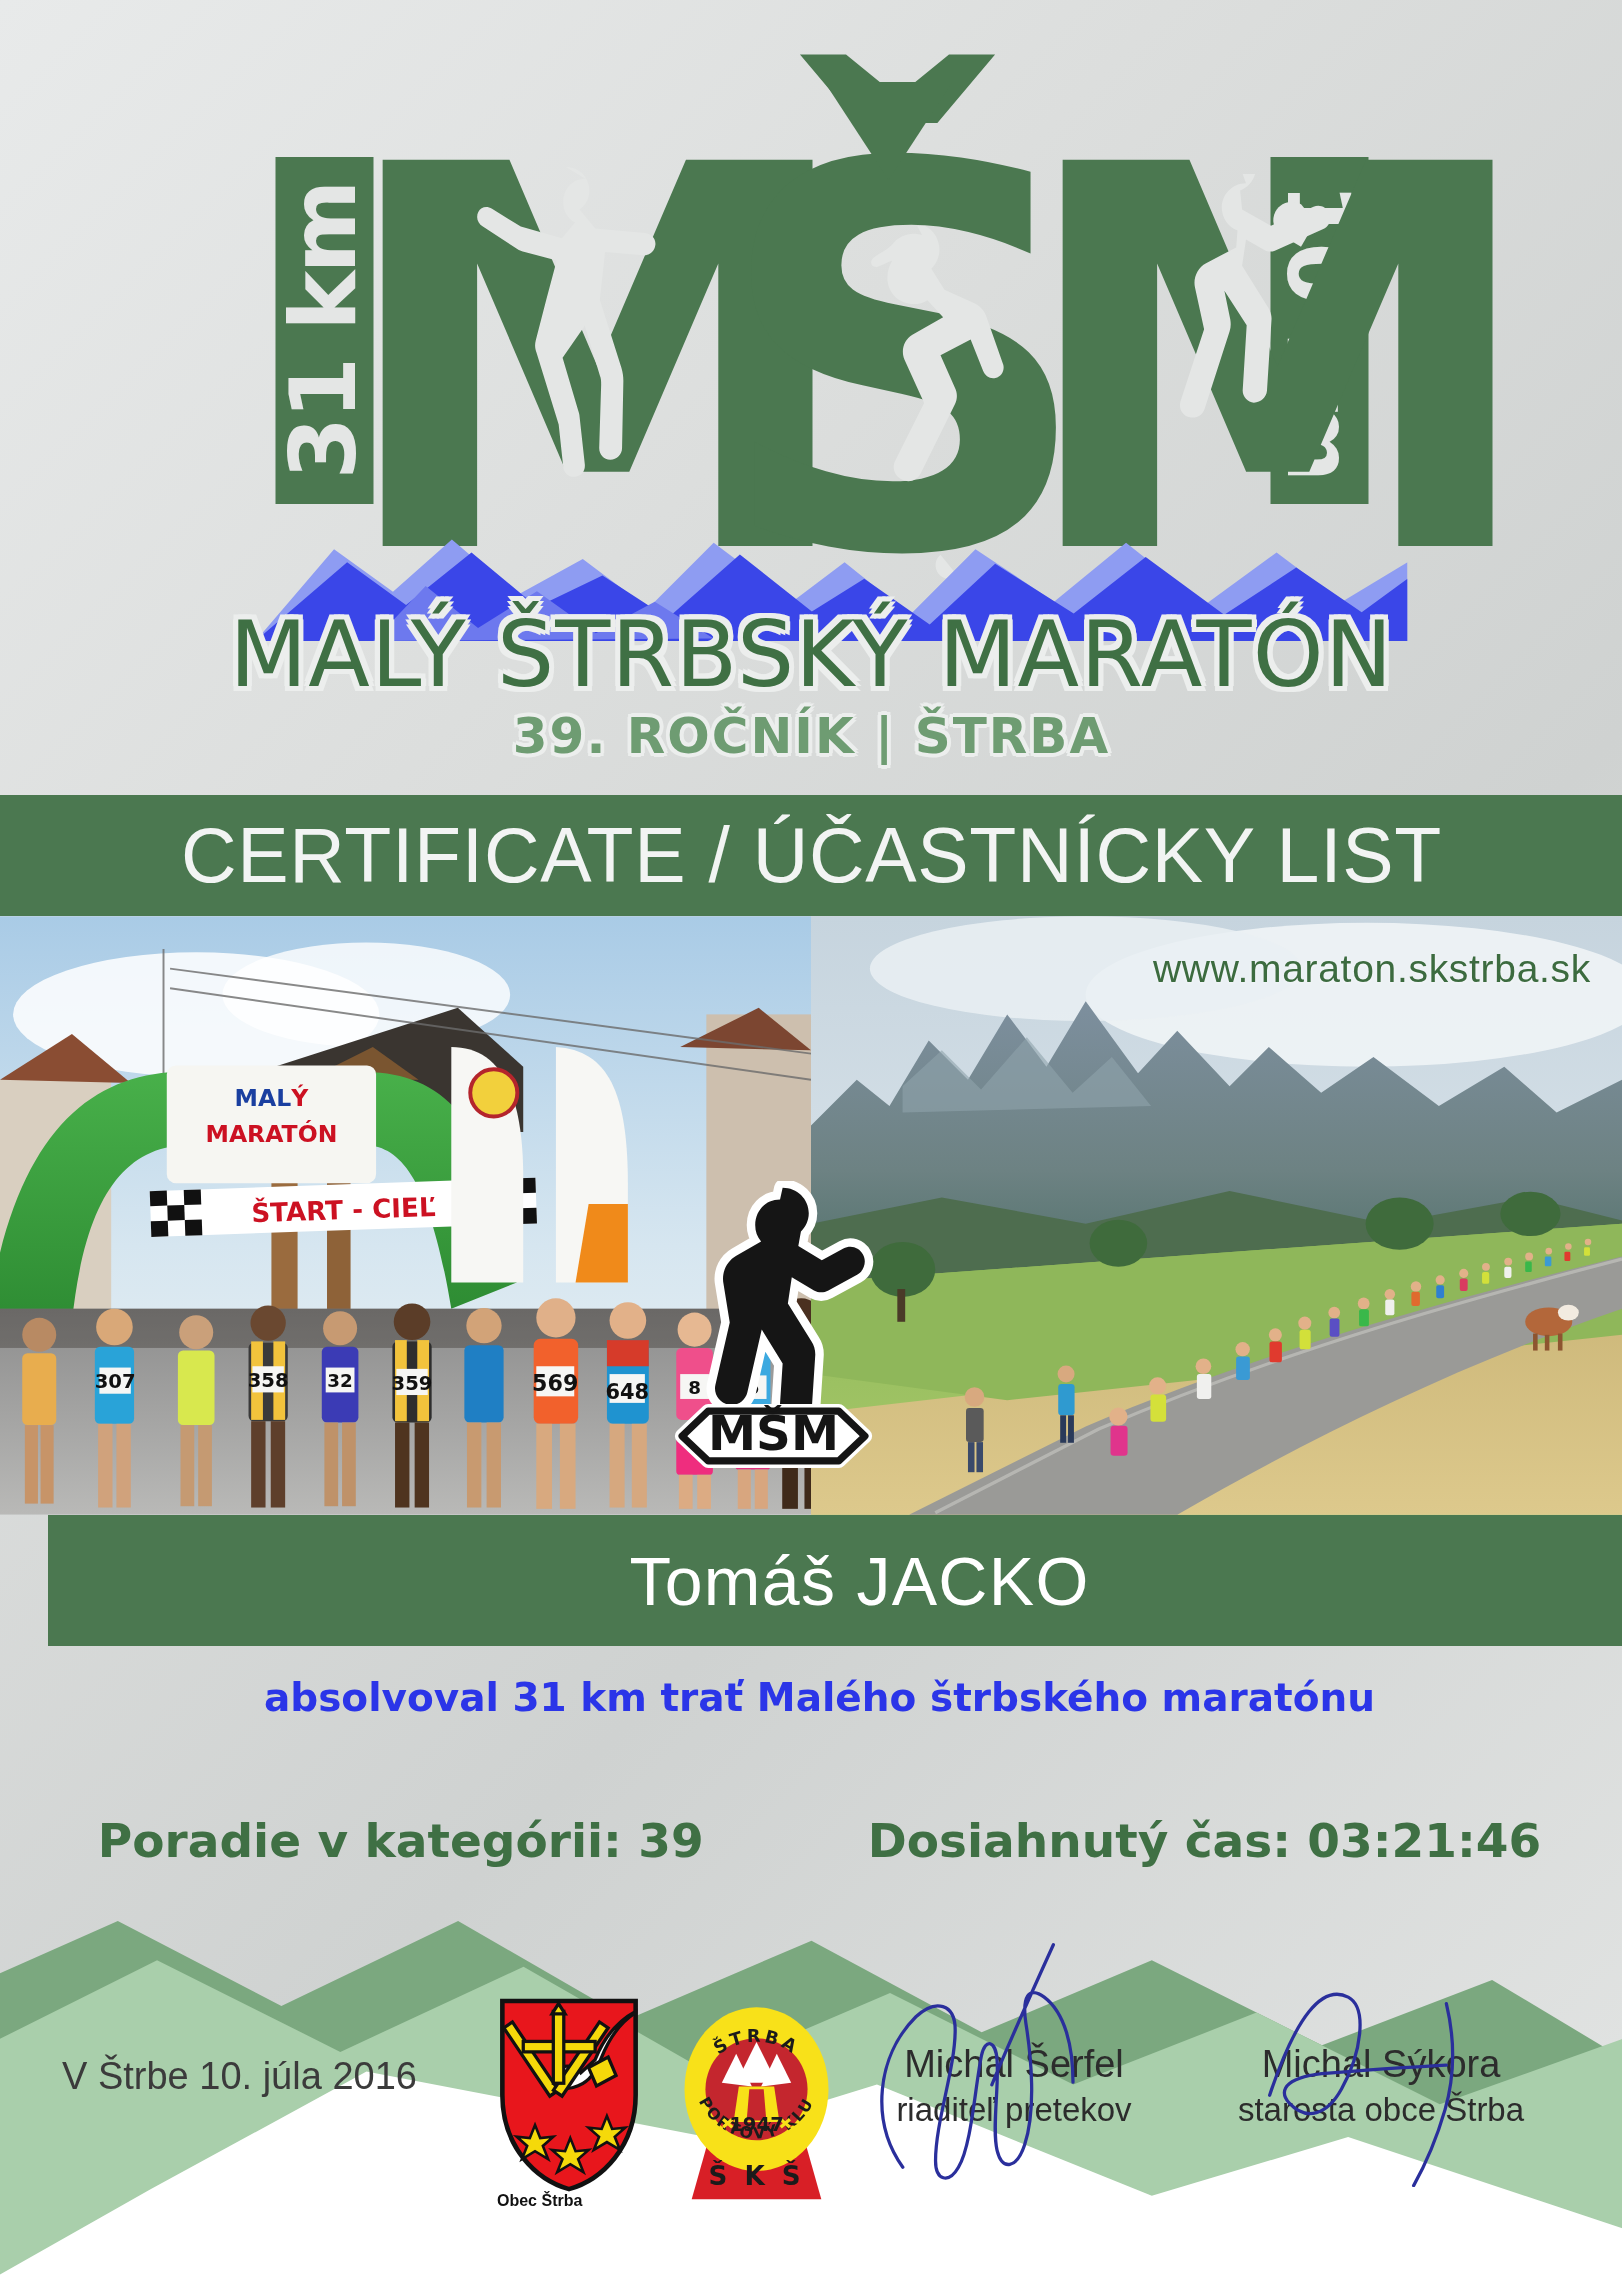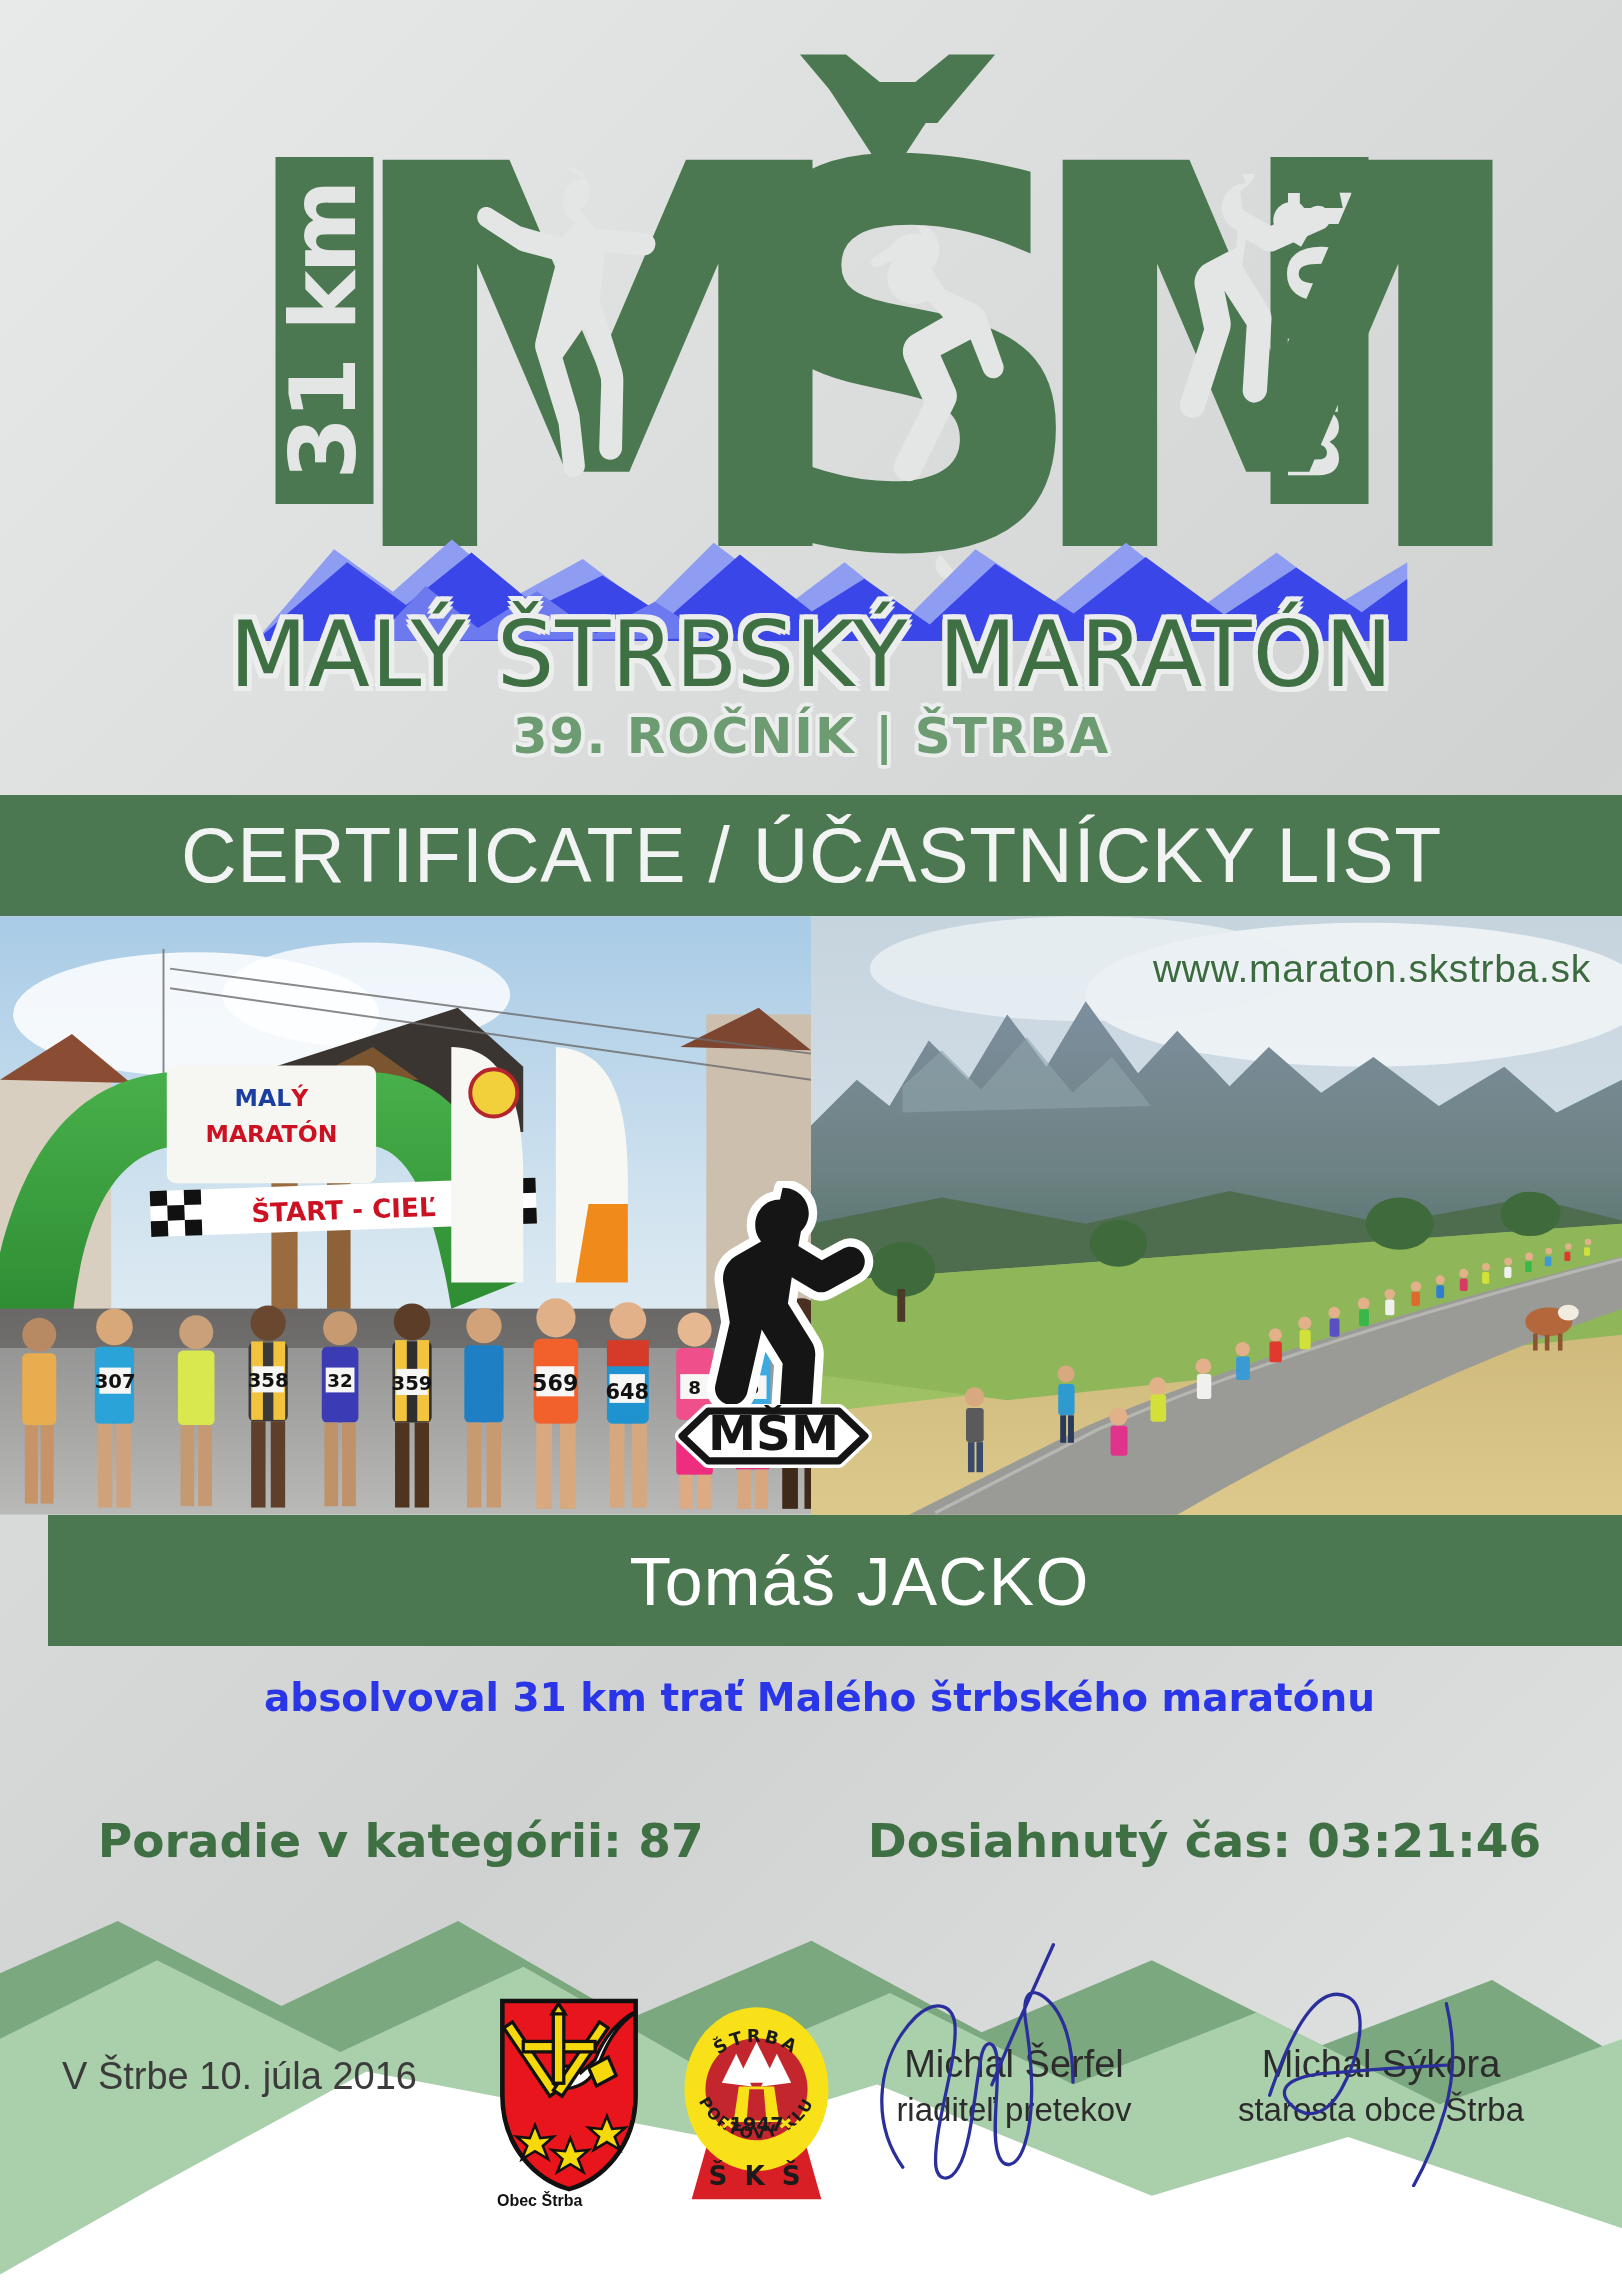--- a/index.html
+++ b/index.html
@@ -531,21 +531,21 @@
 
   <div class="name-band">
     <span class="name-text">Tomáš JACKO</span>
   </div>
 
   <div class="result-area">
     <div class="desc">
       <span>absolvoval 31 km trať Malého štrbského maratónu</span>
     </div>
     <div class="stats">
-      <span class="stat">Poradie v kategórii: 87</span>
+      <span class="stat">Poradie v kategórii: 39</span>
       <span class="stat">Dosiahnutý čas: 03:21:46</span>
     </div>
   </div>
 
   <div class="footer-mtn">
     <svg width="1623" height="375" viewBox="0 0 2480 573" preserveAspectRatio="none">
       <polygon fill="#7ba87f" points="0,80 180,0 430,130 700,0 960,150 1240,30 1500,170 1760,60 2020,190 2280,90 2480,210 2480,573 0,573"></polygon>
       <polygon fill="#a9cfab" points="0,180 240,60 520,200 800,70 1080,230 1360,110 1640,250 1920,140 2200,280 2480,180 2480,573 0,573"></polygon>
       <polygon fill="#ffffff" points="0,540 230,410 560,230 1080,330 1340,250 1760,420 2060,330 2480,470 2480,573 0,573"></polygon>
     </svg>

